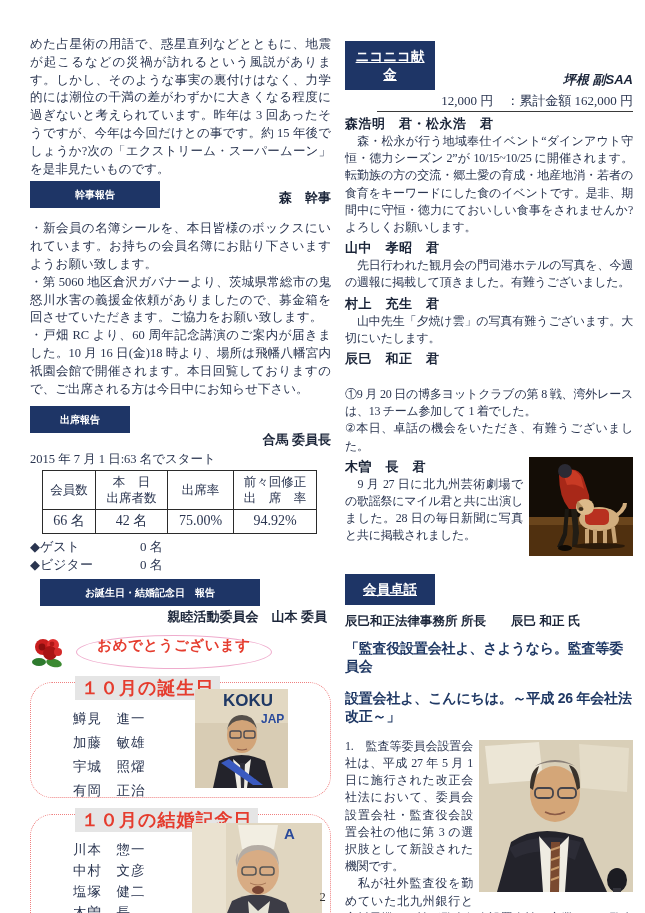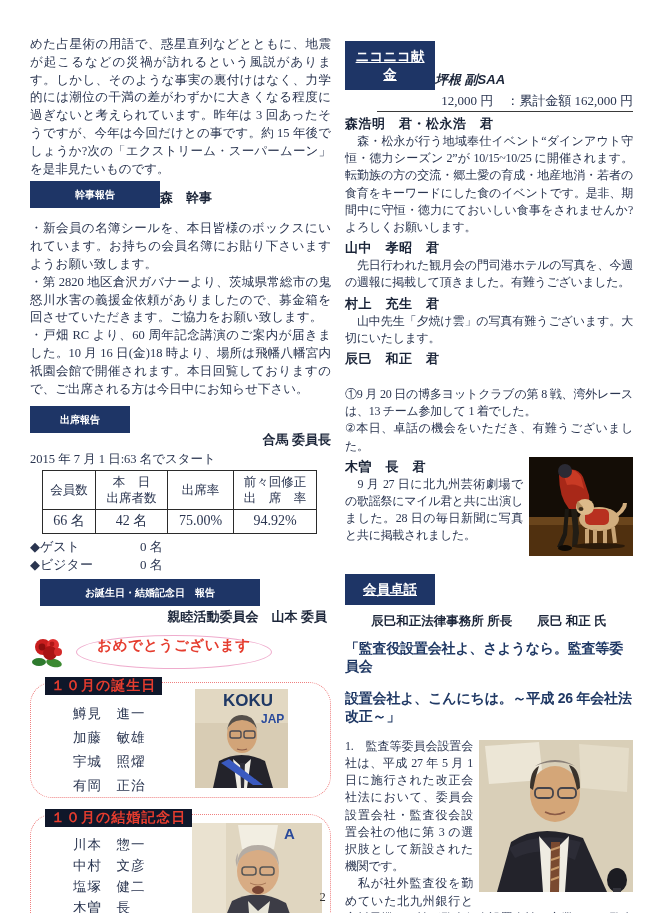--- a/index.html
+++ b/index.html
@@ -11,21 +11,21 @@
   }
   .col { position:absolute; top:0; }
   .col.left  { left:30px;  width:301px; }
   .col.right { left:345px; width:288px; }
 
   .serif { font-family:"Liberation Serif","DejaVu Serif",serif; font-size:12.5px; line-height:17.8px; text-align:justify; }
   .pre { white-space:pre-line;margin-top:18px; }
 
   .intro { margin-top:36px; }
 
-  .hdr-row { display:flex; align-items:flex-end; justify-content:flex-start; }
+  .hdr-row { display:flex; align-items:flex-end; justify-content:space-between; }
   .hdr-box {
     background:#1e3566; color:#ffffff; text-align:center;
     font-family:"Liberation Sans","DejaVu Sans",sans-serif;
     font-weight:bold; font-size:10px; padding:7px 4px 6px 4px;
   }
   .w100 { width:100px; } .w130 { width:130px; } .w220 { width:220px; } .w90 { width:90px; }
   .hdr-box.ul span { text-decoration:underline; }
   .byline {
     font-family:"Liberation Sans","DejaVu Sans",sans-serif;
     font-weight:bold; font-size:13px; color:#1a2438; padding-bottom:1px;
@@ -60,43 +60,43 @@
     font-family:"Liberation Sans","DejaVu Sans",sans-serif;
     font-weight:bold; font-size:14.5px; color:#e53c2e; letter-spacing:0.5px;
   }
 
   .dotted-box {
     position:relative; border:1.6px dotted #ef8080; border-radius:22px;
     margin-top:10px; padding:6px 10px 10px 14px; min-height:110px;
   }
   .red-title {
     font-family:"Liberation Sans","DejaVu Sans",sans-serif;
-    font-weight:bold; font-size:14px; color:#e53c2e; letter-spacing:1px;
-    position:relative; top:-13px; background:#0f172a; display:inline-block; padding:0 6px;
+    font-weight:bold; font-size:18px; color:#e53c2e; letter-spacing:1px;
+    position:relative; top:-13px; background:#e5e5e5; display:inline-block; padding:0 6px;margin-left:30px;
   }
   .name-list { margin:-6px 0 0 28px; }
   .name-list div { font-size:13.5px; line-height:24px; letter-spacing:1px; }
   .photo-abs { position:absolute; }
 
   .amount {
     width:256px; margin-left:auto; text-align:right;
     font-size:13px; border-bottom:1.2px solid #3a3a3a; padding-bottom:1px; margin-top:2px;
   }
   .entry-name {
     font-family:"Liberation Sans","DejaVu Sans",sans-serif;
     font-weight:bold; font-size:13px; color:#1a2438; margin-top:3px; letter-spacing:0.5px;
   }
   .rbody { font-size:12px; line-height:17.2px; letter-spacing:-0.3px; text-align:justify; }
 
   .kiso-wrap { overflow:hidden; }
   .float-r { float:right; margin:2px 0 4px 6px; }
 
   .talk-speaker {
     font-family:"Liberation Sans","DejaVu Sans",sans-serif;
-    font-weight:bold; font-size:12.5px; color:#1a2438; margin-top:8px;text-align:center;
+    font-weight:bold; font-size:12.5px; color:#1a2438; margin-top:8px;
   }
   .talk-title {
     font-family:"Liberation Sans","DejaVu Sans",sans-serif;
     font-weight:bold; font-size:14px; color:#1f3864; margin-top:10px; letter-spacing:-0.2px;
   }
   .talk-title.t2 { margin-top:14px; }
   .talk-body { margin-top:12px; overflow:hidden; }
   .talk-body p { font-size:12px; line-height:17.2px; letter-spacing:-0.3px; text-align:justify; }
 
   .page-num { position:absolute; left:0; right:0; bottom:8px; text-align:center; font-size:12.5px; color:#333; }
@@ -112,21 +112,21 @@
 
     <div class="hdr-row" style="margin-top:3px;">
       <div class="hdr-box w130">
         <span>幹事報告</span>
       </div>
       <div class="byline">森　幹事</div>
     </div>
 
     <div class="items">
       <p class="serif">・新会員の名簿シールを、本日皆様のボックスにいれています。お持ちの会員名簿にお貼り下さいますようお願い致します。</p>
-      <p class="serif">・第 2820 地区倉沢ガバナーより、茨城県常総市の鬼怒川水害の義援金依頼がありましたので、募金箱を回させていただきます。ご協力をお願い致します。</p>
+      <p class="serif">・第 5060 地区倉沢ガバナーより、茨城県常総市の鬼怒川水害の義援金依頼がありましたので、募金箱を回させていただきます。ご協力をお願い致します。</p>
       <p class="serif">・戸畑 RC より、60 周年記念講演のご案内が届きました。10 月 16 日(金)18 時より、場所は飛幡八幡宮内祇園会館で開催されます。本日回覧しておりますので、ご出席される方は今日中にお知らせ下さい。</p>
     </div>
 
     <div class="hdr-row" style="margin-top:8px;">
       <div class="hdr-box w100">
         <span>出席報告</span>
       </div>
     </div>
     <div class="byline-r" style="margin-top:-2px;">合馬 委員長</div>
 

